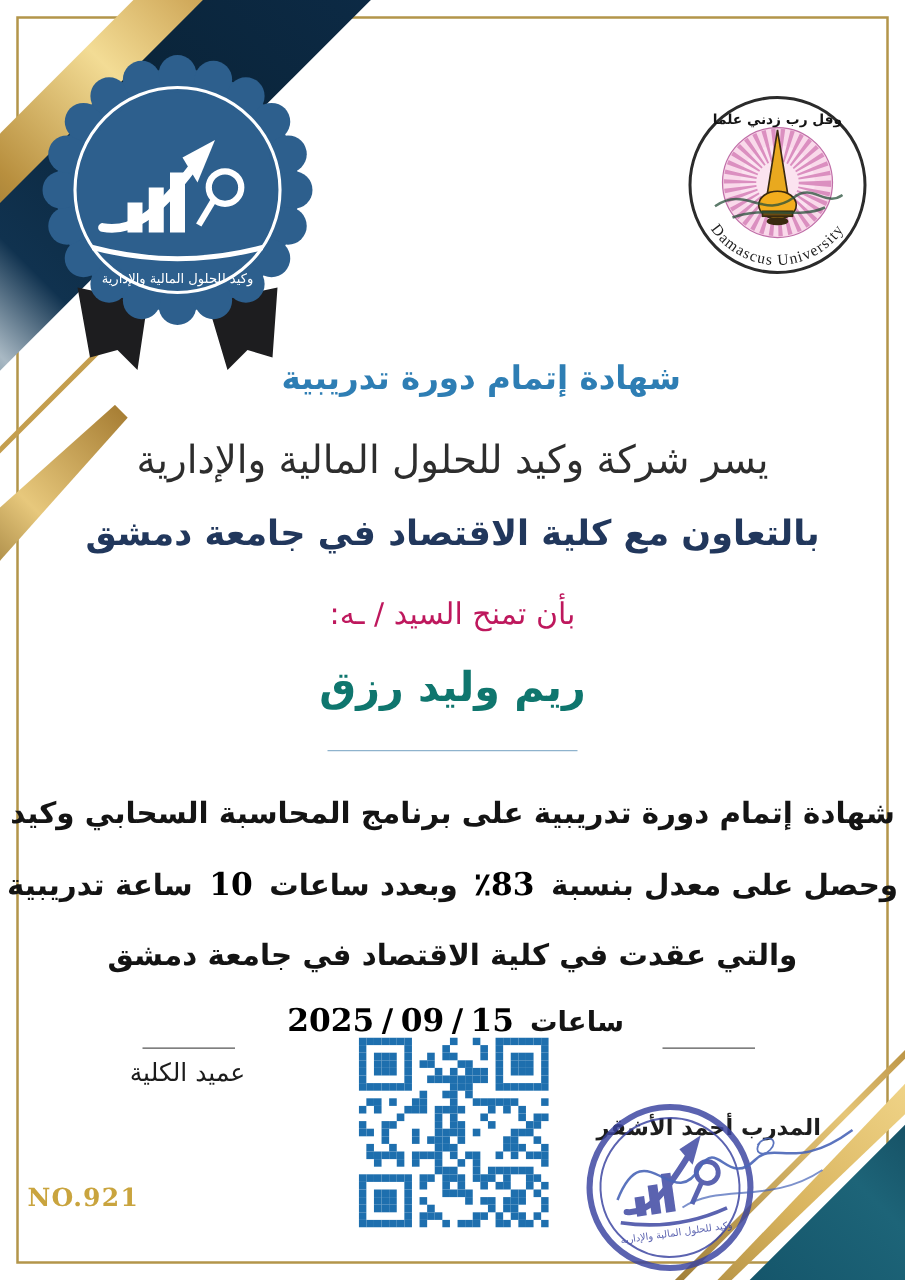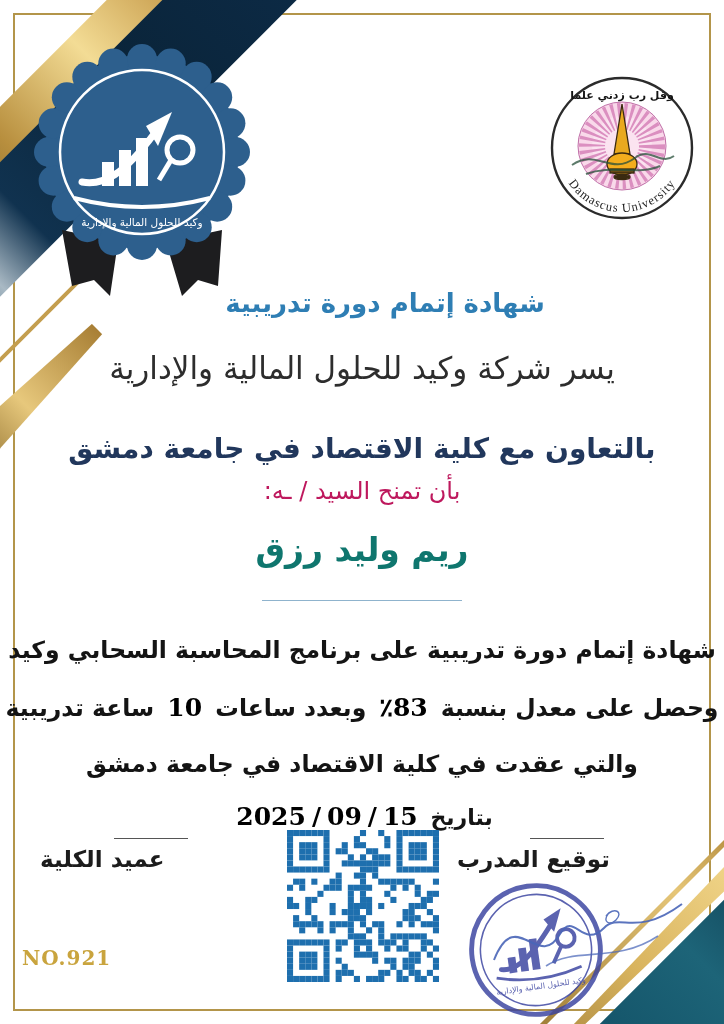--- a/index.html
+++ b/index.html
@@ -23,33 +23,33 @@
            background:linear-gradient(90deg,#0c2e40 0%,#15566b 35%,#1d6478 55%,#0e3a4e 80%,#0a2a3b 100%);}
   .br-goldwedge{left:422px;top:940px;width:460px;height:23px;transform:rotate(-45deg);
            background:linear-gradient(90deg,#8a6a2a,#d9b45e 45%,#f0d488 75%,#a87f35);
            clip-path:polygon(0 45%,100% 0,100% 100%,0 55%);}
   .br-goldline{left:484px;top:931px;width:300px;height:5px;transform:rotate(-45deg);
            background:linear-gradient(90deg,#9a7832,#e6c678 70%,#b08738);}
   
   .tx{position:absolute;left:0;right:0;text-align:center;margin:0;z-index:4;direction:rtl;}
   .title{top:288px;font-size:26px;font-weight:bold;color:#2e7eb4;padding-left:46px;}
   .intro{top:350px;font-size:31px;font-weight:500;color:#2d2d2d;}
-  .coop{top:432px;font-size:28px;font-weight:800;color:#21375c;}
+  .coop{top:410px;font-size:28px;font-weight:800;color:#21375c;}
   .grant{top:477px;font-size:24px;color:#be185d;}
   .name{top:530px;font-size:33px;font-weight:bold;color:#0f766e;}
   .divider{position:absolute;top:600px;left:50%;transform:translateX(-50%);width:200px;
            border-top:1.5px solid #8fb3cd;z-index:4;}
   .body-line{font-size:23.5px;font-weight:600;color:#141414;}
   .b1{top:636px;} .b2{top:693px;} .b3{top:750px;} .b4{top:802px;font-weight:bold;font-size:22px;}
   .numwrap{display:inline-block;margin:0 5px;font-family:"DejaVu Serif",serif;
            font-size:25px;font-weight:bold;color:#000;}
   .numwrap .sep{margin:0 6px;}
   
   .sig-line{position:absolute;width:74px;border-top:1.5px solid #555;z-index:4;}
-  .sig-title{position:absolute;width:220px;text-align:left;font-size:23px;font-weight:bold;
+  .sig-title{position:absolute;width:220px;text-align:center;font-size:20px;font-weight:normal;
              color:#1c1c1c;z-index:4;direction:rtl;margin:0;}
   .sig-name{position:absolute;width:240px;text-align:center;font-size:18px;font-weight:600;
             color:#1d1d1d;z-index:5;direction:rtl;margin:0;}
   .qr-box{position:absolute;left:287px;top:830px;width:152px;height:152px;background:#fff;z-index:4;}
   .cert-no{position:absolute;left:22px;top:946px;font-family:"DejaVu Serif",serif;
            font-size:20px;font-weight:bold;color:#c9a43e;letter-spacing:1px;z-index:4;}
   .badge-svg{position:absolute;left:32px;top:34px;width:220px;height:275px;z-index:3;}
   .seal-svg{position:absolute;left:542px;top:68px;width:160px;height:160px;z-index:3;}
   .stamp-svg{position:absolute;left:458px;top:872px;width:156px;height:156px;z-index:6;
              transform:rotate(-8deg);opacity:.92;}
@@ -149,21 +149,21 @@
   <p class="tx body-line b1">شهادة إتمام دورة تدريبية على برنامج المحاسبة السحابي وكيد</p>
   <p class="tx body-line b2">
     <span>وحصل على معدل بنسبة</span>
     <span class="numwrap" dir="ltr"><span>٪</span><span>83</span></span>
     <span>وبعدد ساعات</span>
     <span class="numwrap">10</span>
     <span>ساعة تدريبية</span>
   </p>
   <p class="tx body-line b3">والتي عقدت في كلية الاقتصاد في جامعة دمشق</p>
   <p class="tx body-line b4">
-    <span>بتاريخ</span>
+    <span>ساعات</span>
     <span class="numwrap" dir="ltr"><span>2025</span><span class="sep">/</span><span>09</span><span class="sep">/</span><span>15</span></span>
   </p>
 
   <div class="sig-line" style="left:114px;top:838px;"></div>
   <p class="sig-title" style="left:40px;top:846px;">عميد الكلية</p>
 
   <div class="qr-box">
     <svg id="qr" viewBox="0 0 150 150" width="152" height="152">
         <g fill="#1e6fae">
           <rect x="0" y="0" width="6" height="6"></rect>
@@ -458,21 +458,21 @@
           <rect x="108" y="144" width="6" height="6"></rect>
           <rect x="114" y="144" width="6" height="6"></rect>
           <rect x="126" y="144" width="6" height="6"></rect>
           <rect x="132" y="144" width="6" height="6"></rect>
           <rect x="144" y="144" width="6" height="6"></rect>
         </g>
       </svg>
   </div>
 
   <div class="sig-line" style="left:530px;top:838px;"></div>
-  <p class="sig-title" style="left:457px;top:846px;">توقيع المدرب</p>
+  <p class="sig-name" style="left:447px;top:892px;">المدرب أحمد الأشقر</p>
 
   <svg class="stamp-svg" viewBox="0 0 160 160">
     <g fill="none" stroke="#3a43a0" opacity="0.9">
       <circle cx="80" cy="80" r="66" stroke-width="5"></circle>
       <circle cx="80" cy="80" r="57" stroke-width="1.6"></circle>
     </g>
     <g stroke="#3a43a0" fill="#3a43a0" opacity="0.9">
       <g stroke="none">
         <rect x="50" y="84" width="8" height="16"></rect>
         <rect x="62" y="76" width="8" height="24"></rect>

